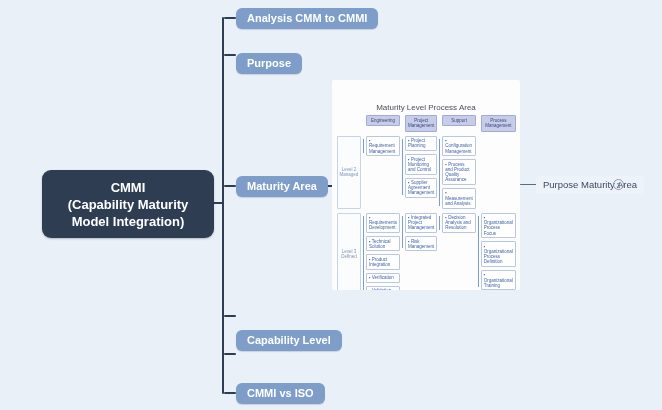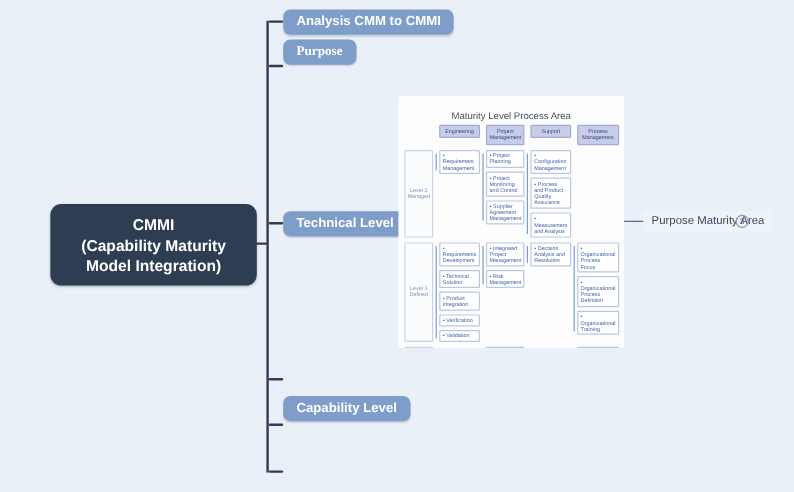--- a/index.html
+++ b/index.html
@@ -23,32 +23,32 @@
   }
 
   
   .branch {
     position:absolute; left:236px;
     background:#7e9dc9; color:#ffffff; font-weight:bold; font-size:11px;
     padding:4px 11px 5px; border-radius:6px; white-space:nowrap;
     box-shadow:0 1px 1px rgba(20,30,50,.15);
   }
   .b-history    { top:8px; }
-  .b-purpose    { top:33px;font-family:Liberation Serif, serif; }
+  .b-purpose    { top:53px; }
   .b-maturity   { top:176px; }
   .b-capability { top:306px;margin-top:24px; }
   .b-benefit    { top:344px; }
   .b-iso        { top:383px; }
 
   
   .panel {
     position:absolute; left:332px; top:80px; width:188px; height:210px;
     background:#fdfdfe; border-radius:2px; overflow:hidden;
   }
-  .panel-title { font-size:8px; color:#4b4f58; text-align:center; padding-top:12px; }
+  .panel-title { font-size:8px; color:#4b4f58; text-align:center; padding-top:23px; }
   .pa-grid {
     display:grid; grid-template-columns:24px repeat(4, 1fr);
     column-gap:5px; row-gap:4px; margin:3px 6px 0 5px;
   }
   .hcell {
     background:#c7cde9; border:1px solid #a2abd6; color:#39487e;
     font-size:4.5px; line-height:1.2; text-align:center; padding:2px 1px;
     border-radius:1px; align-self:start;
   }
   .rlabel {
@@ -97,22 +97,23 @@
   <div class="line" style="left:318px; top:185px; width:16px; height:2px;"></div>
   <div class="line thin" style="left:520px; top:184px; width:17px; height:1px;"></div>
   <div class="line thin" style="left:607px; top:184px; width:5px; height:1px;"></div>
 
   <div class="root-node">CMMI
 (Capability Maturity
 Model Integration)</div>
 
   <div class="branch b-history">Analysis CMM to CMMI</div>
   <div class="branch b-purpose">Purpose</div>
-  <div class="branch b-maturity">Technical Level</div>
+  <div class="branch b-maturity">Maturity Area</div>
   <div class="branch b-capability">Capability Level</div>
+  <div class="branch b-iso">CMMI vs ISO</div>
 
   <div class="panel">
     <div class="panel-title">Maturity Level Process Area</div>
     <div class="pa-grid" id="pa-grid">
         <div></div>
         <div class="hcell">Engineering</div>
         <div class="hcell">Project Management</div>
         <div class="hcell">Support</div>
         <div class="hcell">Process Management</div>
         <div class="rlabel" style="min-height: 46px;">Level 2 Managed</div>

